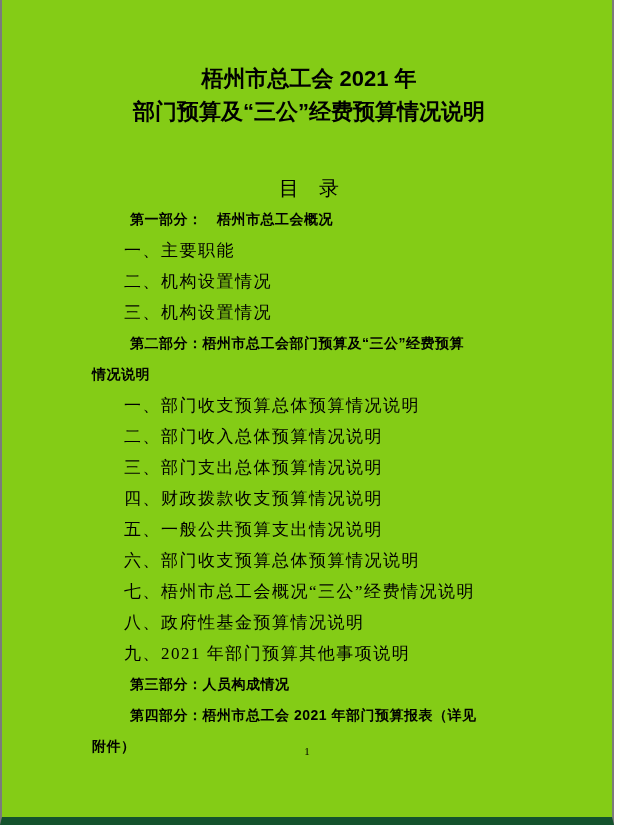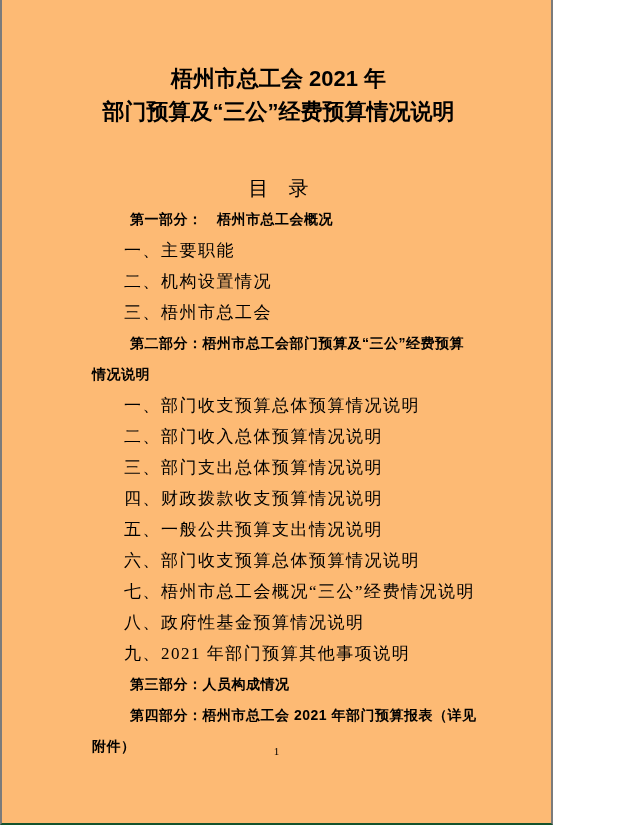--- a/index.html
+++ b/index.html
@@ -2,27 +2,27 @@
 <html><head>
 <meta charset="utf-8">
 <style>
   html, body {
     margin: 0;
     padding: 0;
     background: #ffffff;
   }
   .page {
     position: relative;
-    width: 553px;
+    width: 614px;
     height: 825px;
     box-sizing: border-box;
-    background: #fdba74;
+    background: #84cc16;
     border-left: 2px solid #7b7b7b;
     border-right: 2px solid #7b7b7b;
-    border-bottom: 2px solid #14532d;
+    border-bottom: 8px solid #14532d;
     overflow: hidden;
     font-family: "Liberation Serif", "DejaVu Serif", serif;
     color: #000000;
   }
   .content {
     padding: 62px 86px 0 90px;
   }
   .doc-title {
     text-align: center;
     font-family: "Liberation Sans", "DejaVu Sans", sans-serif;
@@ -80,21 +80,21 @@
       <div>梧州市总工会 2021 年</div>
       <div>部门预算及“三公”经费预算情况说明</div>
     </div>
 
     <div class="toc-heading">目　录</div>
 
     <div class="toc">
       <p class="h ind-h">第一部分：　梧州市总工会概况</p>
       <p class="it ind-i">一、主要职能</p>
       <p class="it ind-i">二、机构设置情况</p>
-      <p class="it ind-i">三、梧州市总工会</p>
+      <p class="it ind-i">三、机构设置情况</p>
       <p class="h ind-h">第二部分：梧州市总工会部门预算及“三公”经费预算</p>
       <p class="h">情况说明</p>
       <p class="it ind-i">一、部门收支预算总体预算情况说明</p>
       <p class="it ind-i">二、部门收入总体预算情况说明</p>
       <p class="it ind-i">三、部门支出总体预算情况说明</p>
       <p class="it ind-i">四、财政拨款收支预算情况说明</p>
       <p class="it ind-i">五、一般公共预算支出情况说明</p>
       <p class="it ind-i">六、部门收支预算总体预算情况说明</p>
       <p class="it ind-i">七、梧州市总工会概况“三公”经费情况说明</p>
       <p class="it ind-i">八、政府性基金预算情况说明</p>

